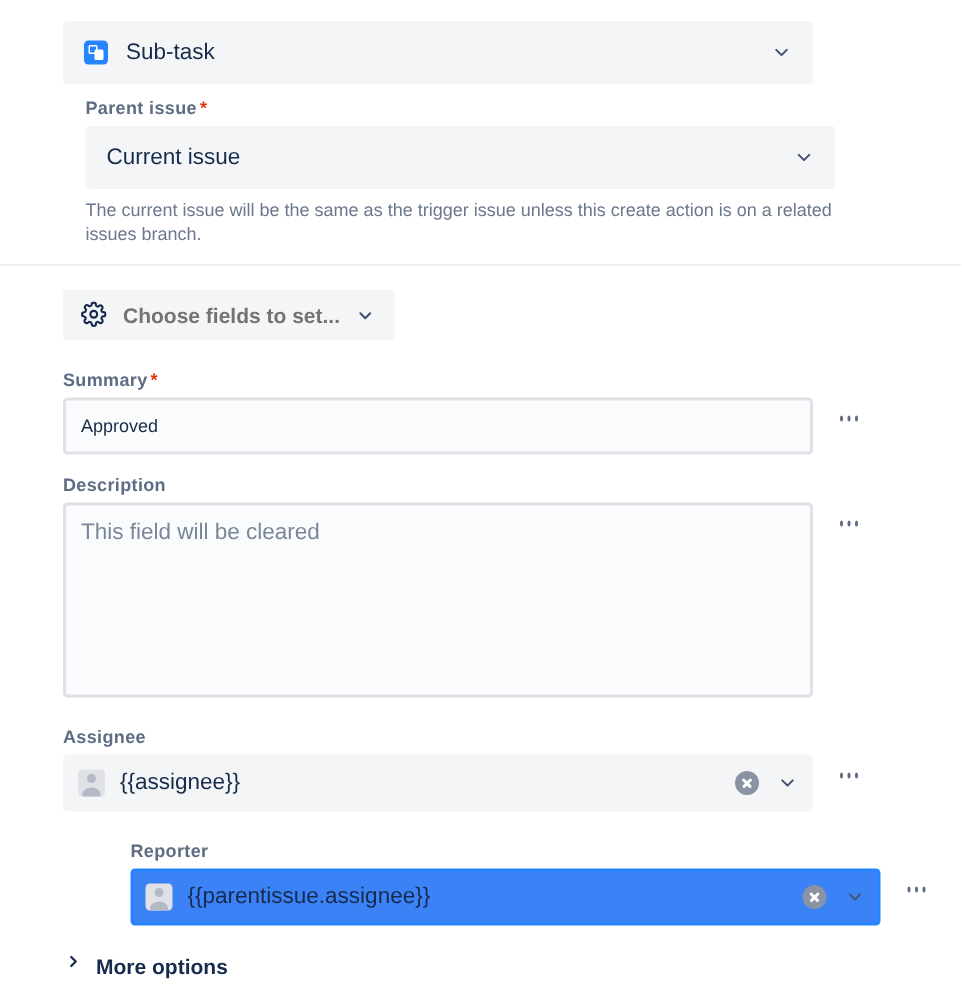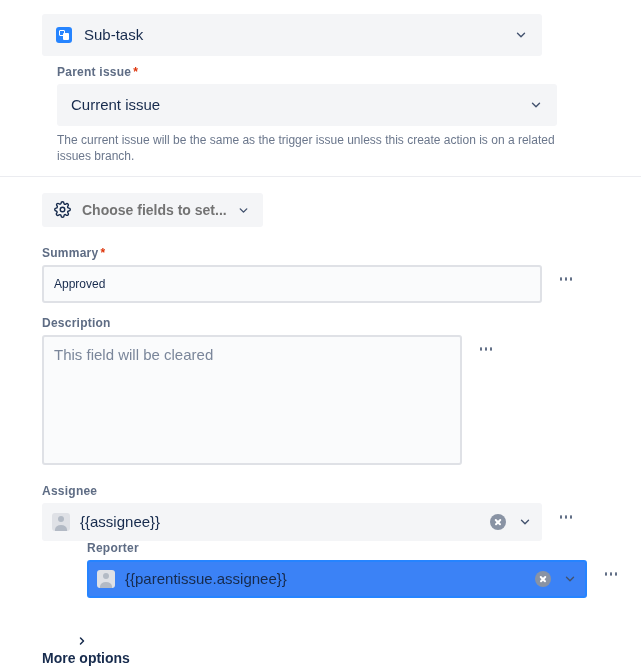--- a/index.html
+++ b/index.html
@@ -184,21 +184,21 @@
     font-family: inherit;
     font-size: 12px;
     color: #172B4D;
     padding: 0 10px;
     outline: none;
   }
   .text-input::placeholder { color: #7A869A; }
 
   .textarea-input {
     box-sizing: border-box;
-    width: 420px;
+    width: 500px;
     height: 130px;
     background: #FAFBFC;
     border: 2px solid #DFE1E6;
     border-radius: 3px;
     font-family: inherit;
     font-size: 15px;
     color: #172B4D;
     padding: 8px 10px;
     outline: none;
     resize: none;
@@ -307,23 +307,22 @@
   }
   .clear-btn::before { transform: translate(-50%, -50%) rotate(45deg); }
   .clear-btn::after  { transform: translate(-50%, -50%) rotate(-45deg); }
 
   
   .more-options {
     position: absolute;
     left: 42px;
     top: 634px;
     display: inline-flex;
-    align-items: center;
-    cursor: pointer;
-    flex-direction: column;
+    align-items: flex-start;
+    cursor: pointer;
   }
   .more-options .caret {
     width: 14px;
     height: 14px;
     display: inline-flex;
     align-items: center;
     justify-content: center;
     color: #172B4D;
     margin-right: 8px;
   }
@@ -425,21 +424,21 @@
         </span>
       </div>
       <button class="dots-btn">
         <span class="dot"></span>
           <span class="dot"></span>
           <span class="dot"></span>
       </button>
     </div>
   </div>
 
-  <div class="field-block" style="top:540px;padding-left:45px;">
+  <div class="field-block" style="top:559px;padding-left:45px;">
     <span class="field-label">Reporter</span>
     <div class="input-row">
       <div class="user-picker focused">
         <span class="avatar">
           <span class="head"></span>
             <span class="body"></span>
         </span>
         <span class="picker-value">{{parentissue.assignee}}</span>
         <span class="clear-btn"></span>
         <span class="chev">

